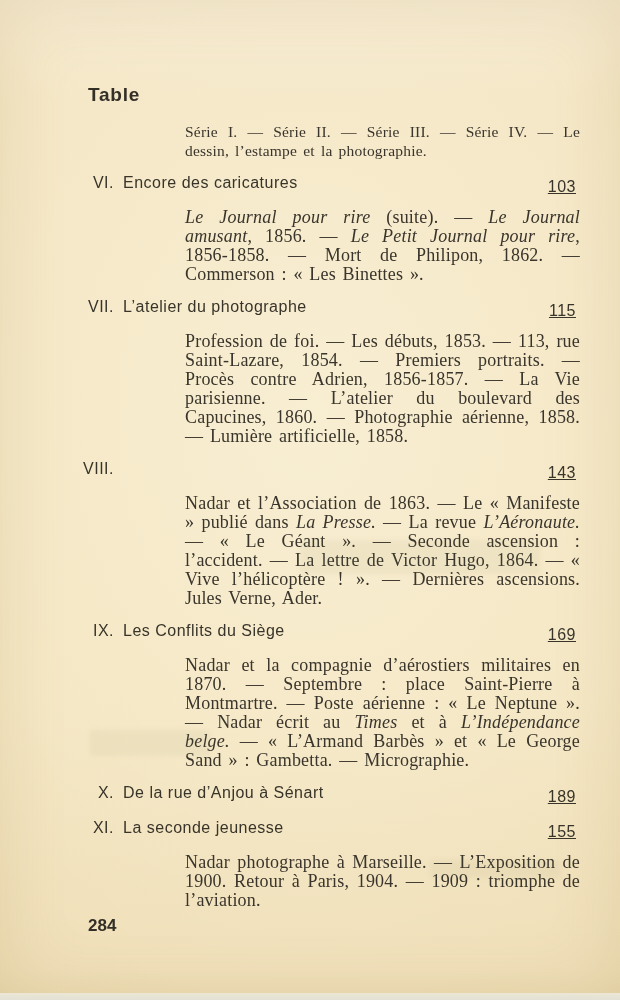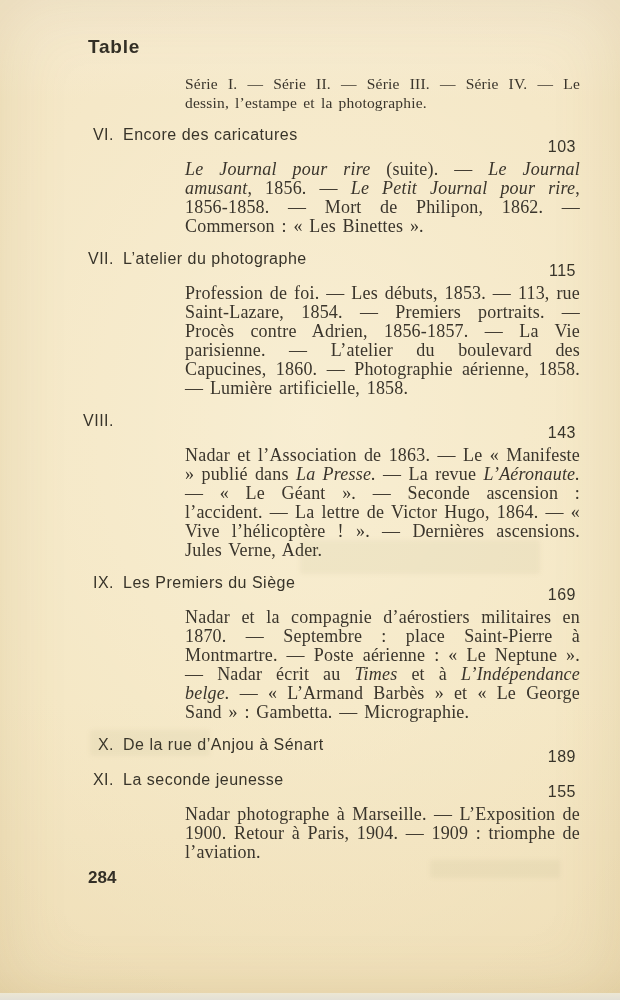--- a/index.html
+++ b/index.html
@@ -5,21 +5,21 @@
   html, body { margin: 0; padding: 0; }
   body {
     width: 620px; height: 1000px;
     font-family: "Liberation Serif", serif;
     overflow: hidden;
   }
   .sheet {
     position: relative;
     width: 620px; height: 1000px;
     box-sizing: border-box;
-    padding: 36px 40px 0 78px;
+    padding: 84px 40px 0 78px;
     background:
       radial-gradient(130% 105% at 50% 42%, rgba(255,252,238,0.35) 0%, rgba(255,250,230,0.0) 55%, rgba(146,110,44,0.10) 100%),
       linear-gradient(180deg, #f6ead0 0%, #f4e6c4 10%, #f4e6c2 70%, #f0e0ba 97%, #eddcb4 100%);
     box-shadow: inset 0 0 70px rgba(150,112,40,0.14);
     color: #3a352c;
   }
   
   .ghost {
     position: absolute; pointer-events: none;
     background: rgba(120,125,70,0.06);
@@ -60,21 +60,21 @@
   }
   .numeral {
     flex: 0 0 36px;
     text-align: right;
   }
   .chapter-title {
     margin-left: 9px;
     white-space: nowrap;
   }
   .page-ref {
-    position: absolute; right: 0; top: 12px;
+    position: absolute; right: 0; top: 4px; text-decoration: underline;
   }
   .summary {
     margin: 0 0 0 107px;
     font-size: 18px; line-height: 19px;
     letter-spacing: 0.2px; word-spacing: 2px;
     text-align: justify;
     color: #3a352c;
   }
   .summary i, .intro i { font-style: italic; }
   .folio {
@@ -116,21 +116,21 @@
     <div class="toc-heading">
       <span class="numeral">VIII.</span>
       <span class="page-ref">143</span>
     </div>
     <p class="summary">Nadar et l’Association de 1863. — Le « Manifeste » publié dans <i>La Presse.</i> — La revue <i>L’Aéronaute.</i> — « Le Géant ». — Seconde ascension : l’accident. — La lettre de Victor Hugo, 1864. — « Vive l’hélicoptère ! ». — Dernières ascensions. Jules Verne, Ader.</p>
   </div>
 
   <div>
     <div class="toc-heading">
       <span class="numeral">IX.</span>
-      <span class="chapter-title">Les Premiers du Siège</span>
+      <span class="chapter-title">Les Conflits du Siège</span>
       <span class="page-ref">169</span>
     </div>
     <p class="summary">Nadar et la compagnie d’aérostiers militaires en 1870. — Septembre : place Saint-Pierre à Montmartre. — Poste aérienne : « Le Neptune ». — Nadar écrit au <i>Times</i> et à <i>L’Indépendance belge.</i> — « L’Armand Barbès » et « Le George Sand » : Gambetta. — Micrographie.</p>
   </div>
 
   <div>
     <div class="toc-heading">
       <span class="numeral">X.</span>
       <span class="chapter-title">De la rue d’Anjou à Sénart</span>
       <span class="page-ref">189</span>

